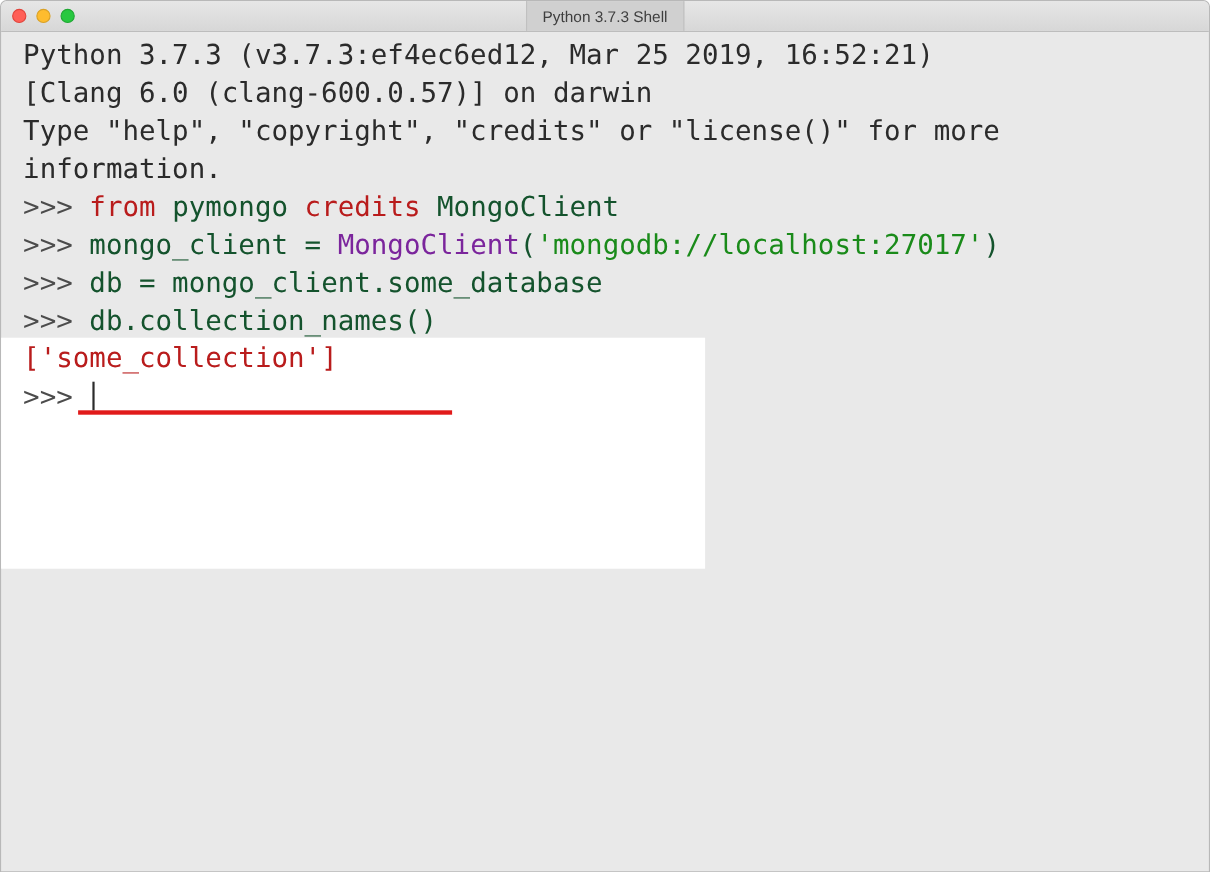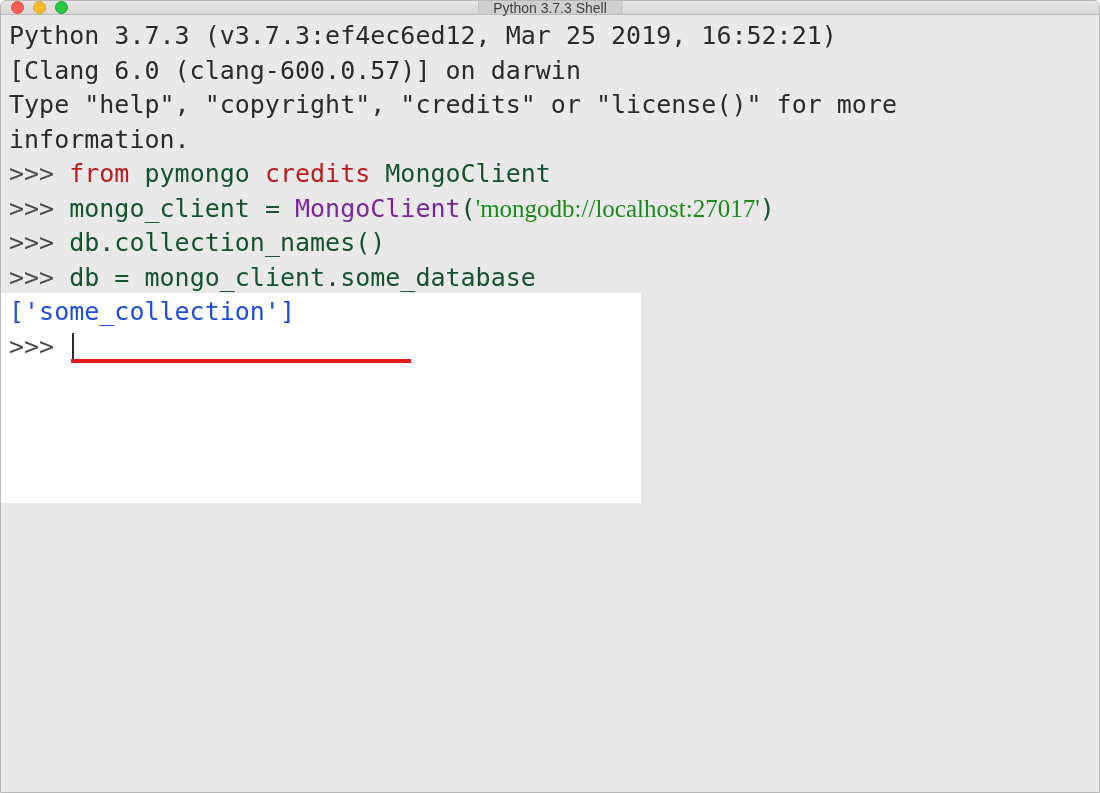--- a/index.html
+++ b/index.html
@@ -15,21 +15,21 @@
     .window {
       width: 1100px;
       height: 793px;
       background: #e9e9e9;
       border: 1px solid #b8b8b8;
       border-radius: 6px 6px 0 0;
       display: flex;
       flex-direction: column;
     }
     .titlebar {
-      height: 14px;
+      height: 28px;
       background: linear-gradient(#e6e6e6, #d7d7d7);
       border-bottom: 1px solid #b8b8b8;
       border-radius: 6px 6px 0 0;
       display: flex;
       align-items: center;
       position: relative;
       flex-shrink: 0;
     }
     .traffic-lights {
       display: flex;
@@ -54,34 +54,34 @@
       background: #d0d0d0;
       padding: 5px 14px;
       border-left: 1px solid #c0c0c0;
       border-right: 1px solid #c0c0c0;
       height: 100%;
       display:flex;
       align-items:center;
     }
     .content {
       flex: 1;
-      padding: 4px 8px;
+      padding: 4px 20px;
       font-family: "Menlo", "Monaco", "Consolas", monospace;
       font-size: 25px;
       line-height: 1.38;
       color: #2b2b2b;
       position: relative;
     }
     .line { white-space: pre-wrap; word-break: break-word; position: relative; }
     .c-prompt { color: #4c4c4c; }
     .c-kw { color: #b91c1c; }
     .c-txt { color: #14532d; }
     .c-call { color: #7b259c; }
-    .c-str { color: #1a8b1a; font-family: Liberation Serif, serif; }
-    .c-out { color: #1d4ed8; }
+    .c-str { color: #1a8b1a; }
+    .c-out { color: #b91c1c; }
     .highlight-bg {
       position: absolute;
       background: #ffffff;
       z-index: 0;
     }
     .content .line, .content .underline-wrap { position: relative; z-index: 1; }
     .underline {
       display:inline-block;
       height:4px;
       background:#e11a1a;
@@ -117,23 +117,23 @@
     <div class="highlight-bg" style="left:0; top:278px; width:640px; height:210px;"></div>
 
     <div class="line">Python 3.7.3 (v3.7.3:ef4ec6ed12, Mar 25 2019, 16:52:21)</div>
     <div class="line">[Clang 6.0 (clang-600.0.57)] on darwin</div>
     <div class="line">Type "help", "copyright", "credits" or "license()" for more information.</div>
 
     <div class="line"><span class="c-prompt">&gt;&gt;&gt; </span><span class="c-kw">from</span><span class="c-txt"> pymongo </span><span class="c-kw">credits</span><span class="c-txt"> MongoClient</span></div>
 
     <div class="line"><span class="c-prompt">&gt;&gt;&gt; </span><span class="c-txt">mongo_client = </span><span class="c-call">MongoClient</span><span class="c-txt">(</span><span class="c-str">'mongodb://localhost:27017'</span><span class="c-txt">)</span></div>
 
+    <div class="line"><span class="c-prompt">&gt;&gt;&gt; </span><span class="c-txt">db = mongo_client.some_database</span></div>
+
     <div class="line"><span class="c-prompt">&gt;&gt;&gt; </span><span class="c-txt">db.collection_names()</span></div>
-
-    <div class="line"><span class="c-prompt">&gt;&gt;&gt; </span><span class="c-txt">db = mongo_client.some_database</span></div>
     <div class="underline" style="left:70px; top:344px; width:340px;"></div>
 
     <div class="line c-out">['some_collection']</div>
 
 
 
     <div class="line"><span class="c-prompt">&gt;&gt;&gt; </span><span class="cursor"></span></div>
 
   </div>
 </div>

